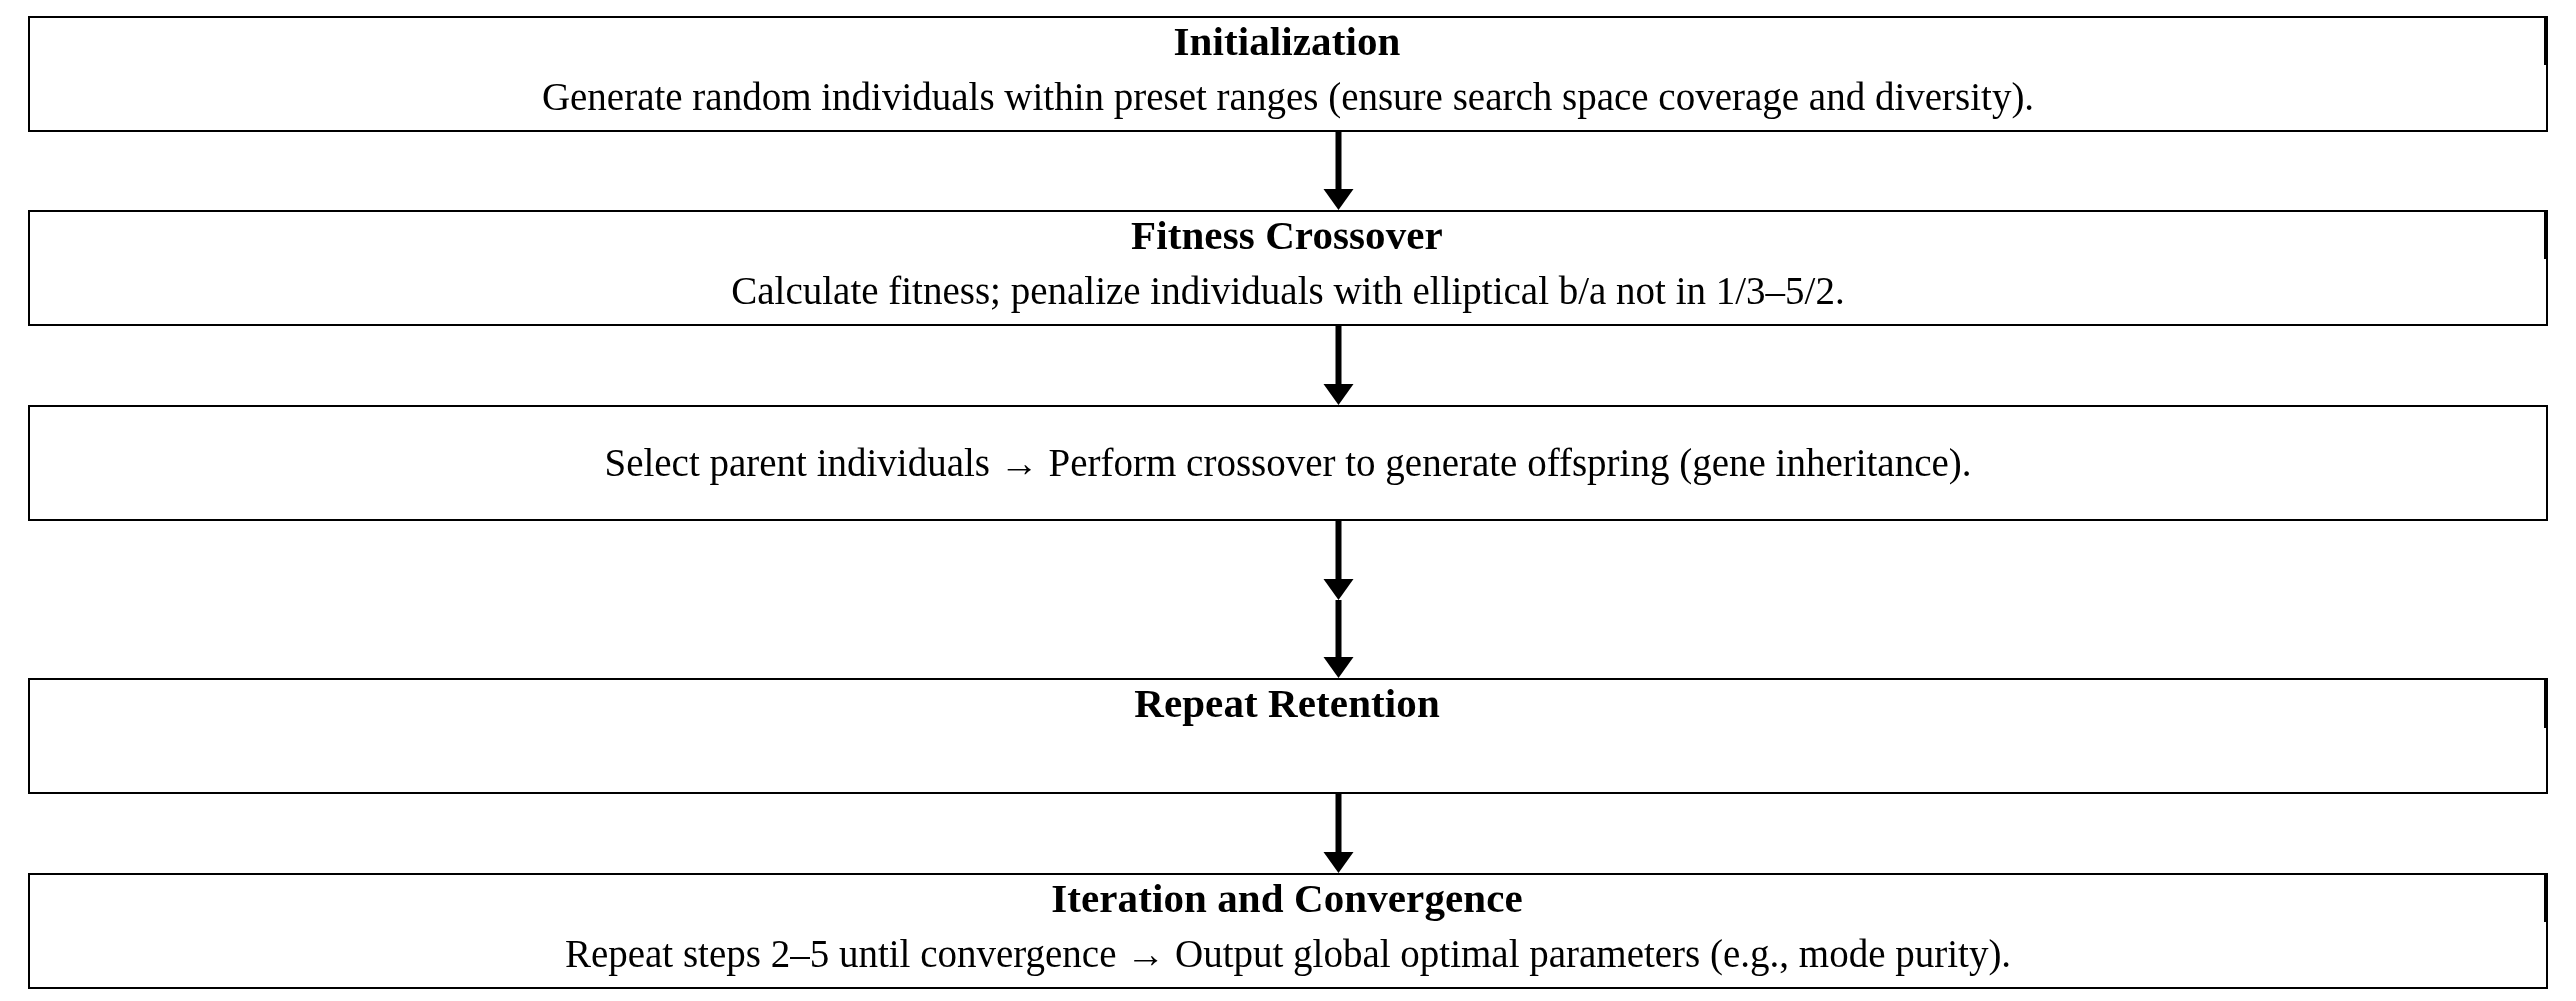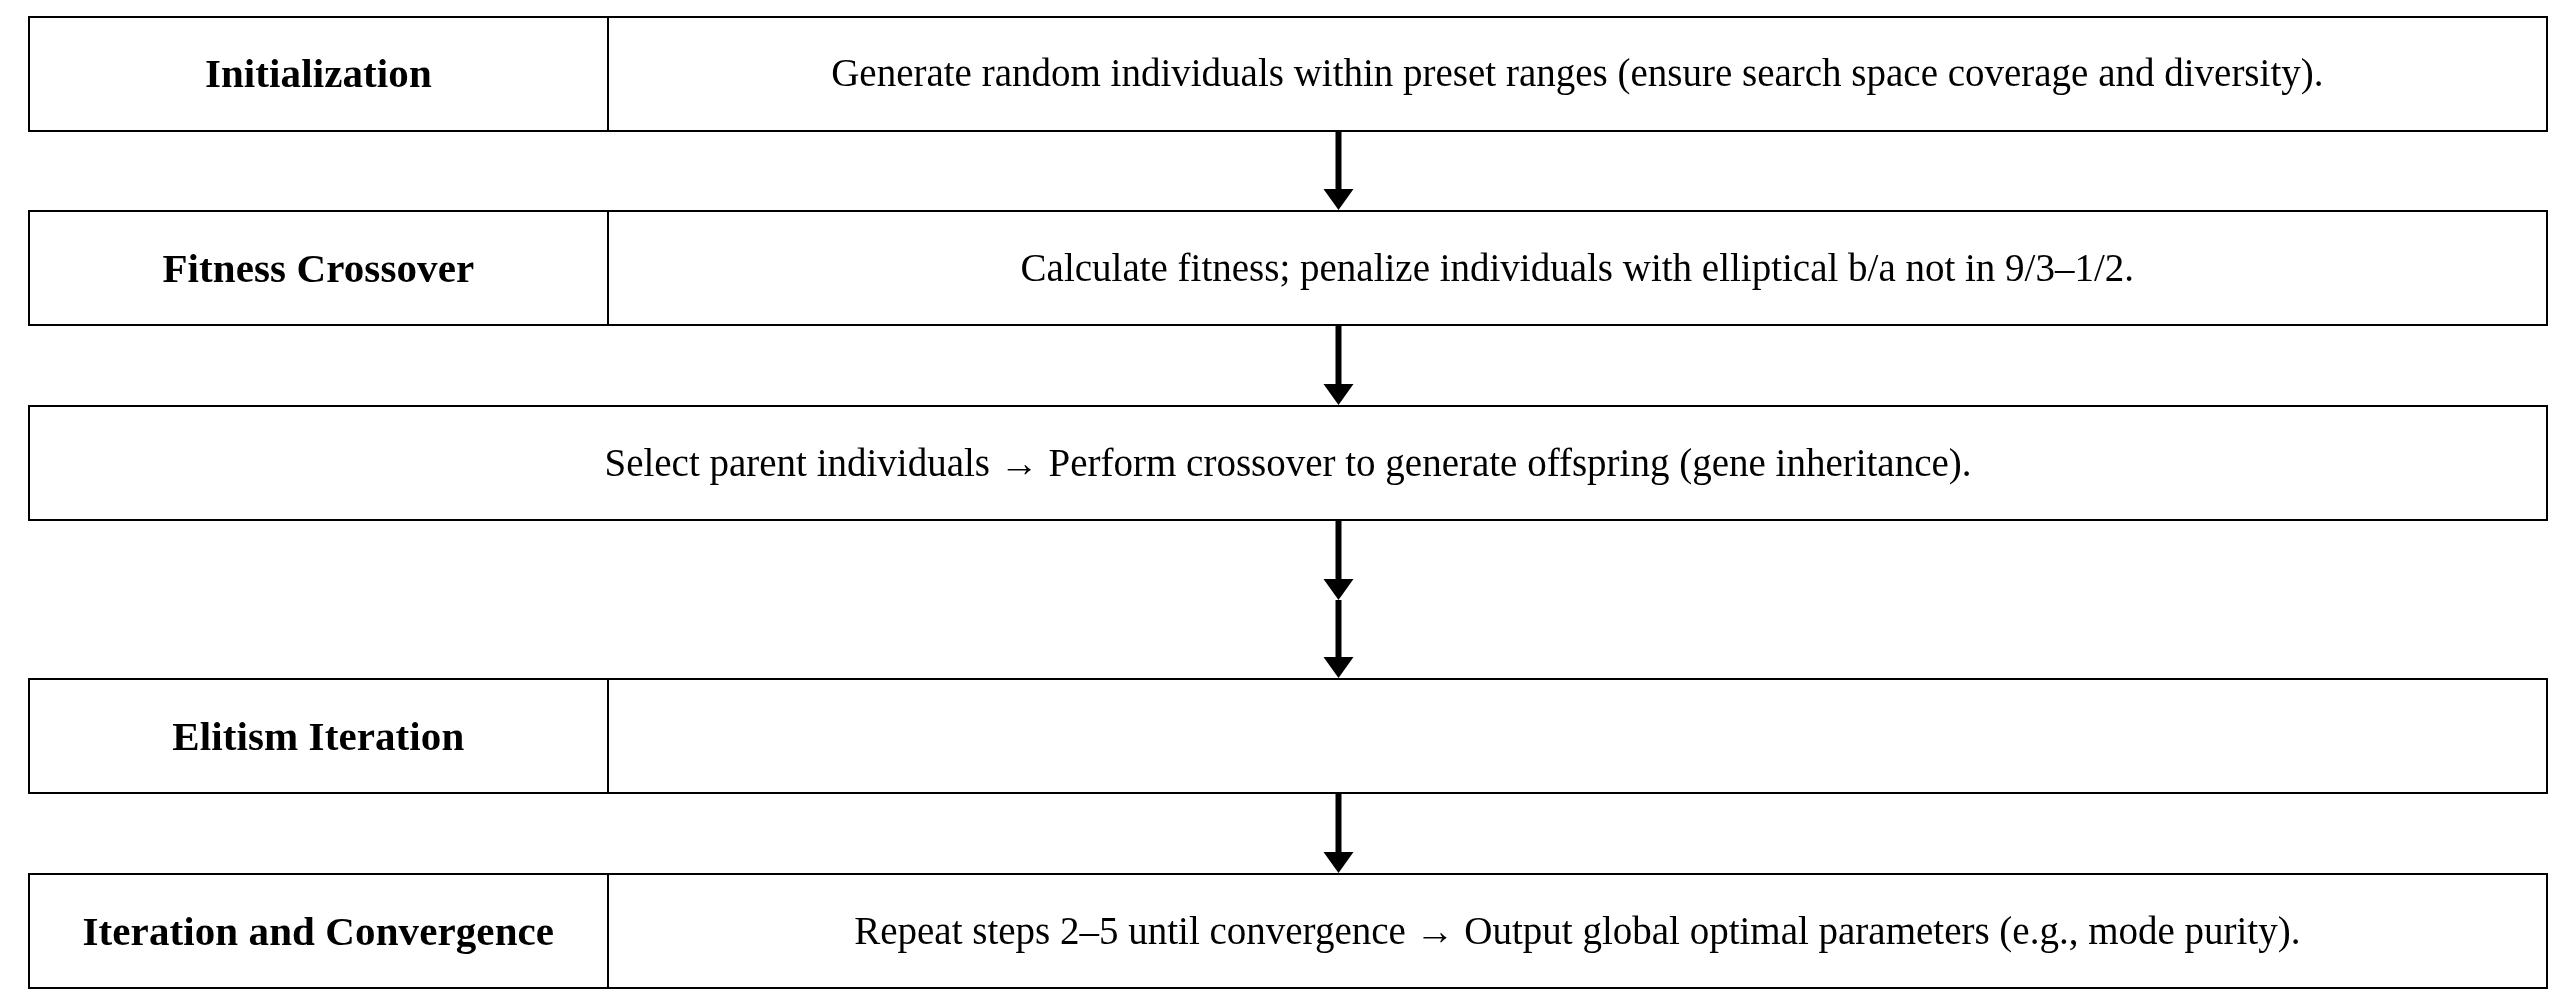--- a/index.html
+++ b/index.html
@@ -21,21 +21,21 @@
 
   #flow {
     display: flex;
     flex-direction: column;
     width: 100%;
     height: 100%;
   }
 
   .step-row {
     display: flex;
-    flex-direction: row;
+    flex-direction: column;
     align-items: stretch;
     border: 2.1px solid #000000;
     background: #ffffff;
     width: 100%;
     height: 116px;
     flex: 0 0 116px;
   }
 
   .label-cell {
     flex: 0 0 23.0%;
@@ -111,21 +111,21 @@
 
   <div class="connector">
     <div class="arrow">
       <div class="arrow-shaft"></div>
       <div class="arrow-head"></div>
     </div>
   </div>
 
   <div class="step-row">
     <div class="label-cell">Fitness Crossover</div>
-    <div class="desc-cell">Calculate fitness; penalize individuals with elliptical b/a not in 9/3–1/2.</div>
+    <div class="desc-cell">Calculate fitness; penalize individuals with elliptical b/a not in 1/3–5/2.</div>
   </div>
 
   <div class="connector">
     <div class="arrow">
       <div class="arrow-shaft"></div>
       <div class="arrow-head"></div>
     </div>
   </div>
 
   <div class="step-row">
@@ -141,21 +141,21 @@
 
 
   <div class="connector">
     <div class="arrow">
       <div class="arrow-shaft"></div>
       <div class="arrow-head"></div>
     </div>
   </div>
 
   <div class="step-row">
-    <div class="label-cell">Elitism Iteration</div>
+    <div class="label-cell">Repeat Retention</div>
   </div>
 
   <div class="connector">
     <div class="arrow">
       <div class="arrow-shaft"></div>
       <div class="arrow-head"></div>
     </div>
   </div>
 
   <div class="step-row">

